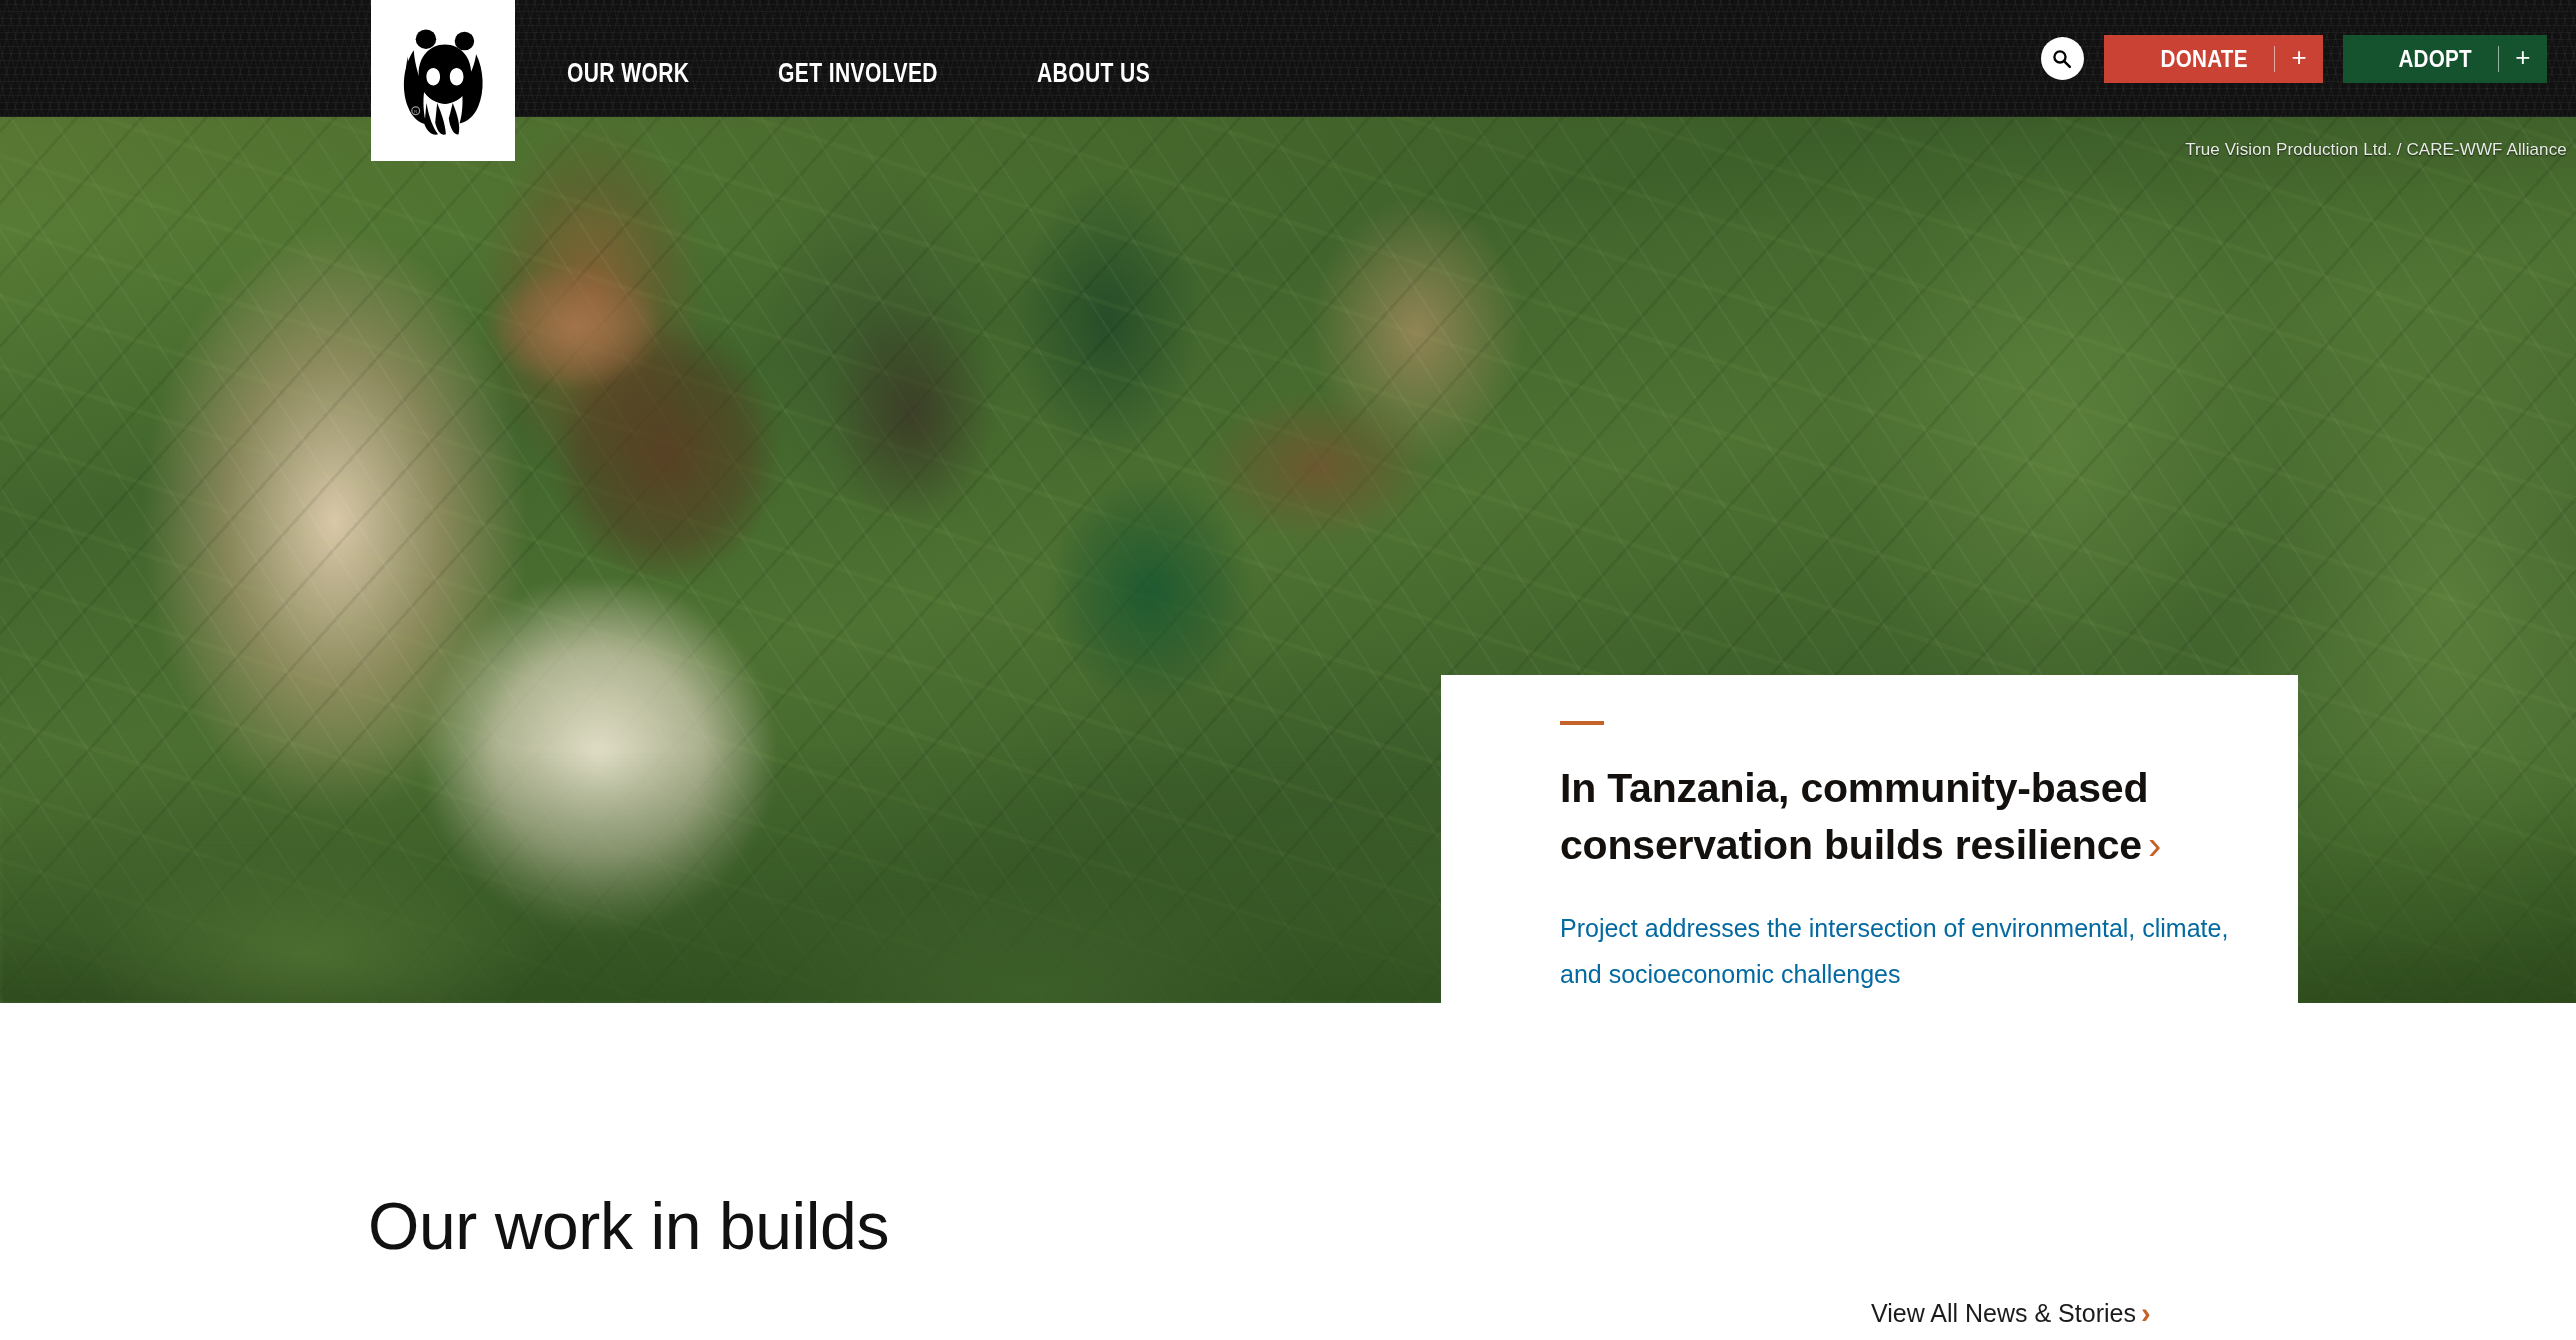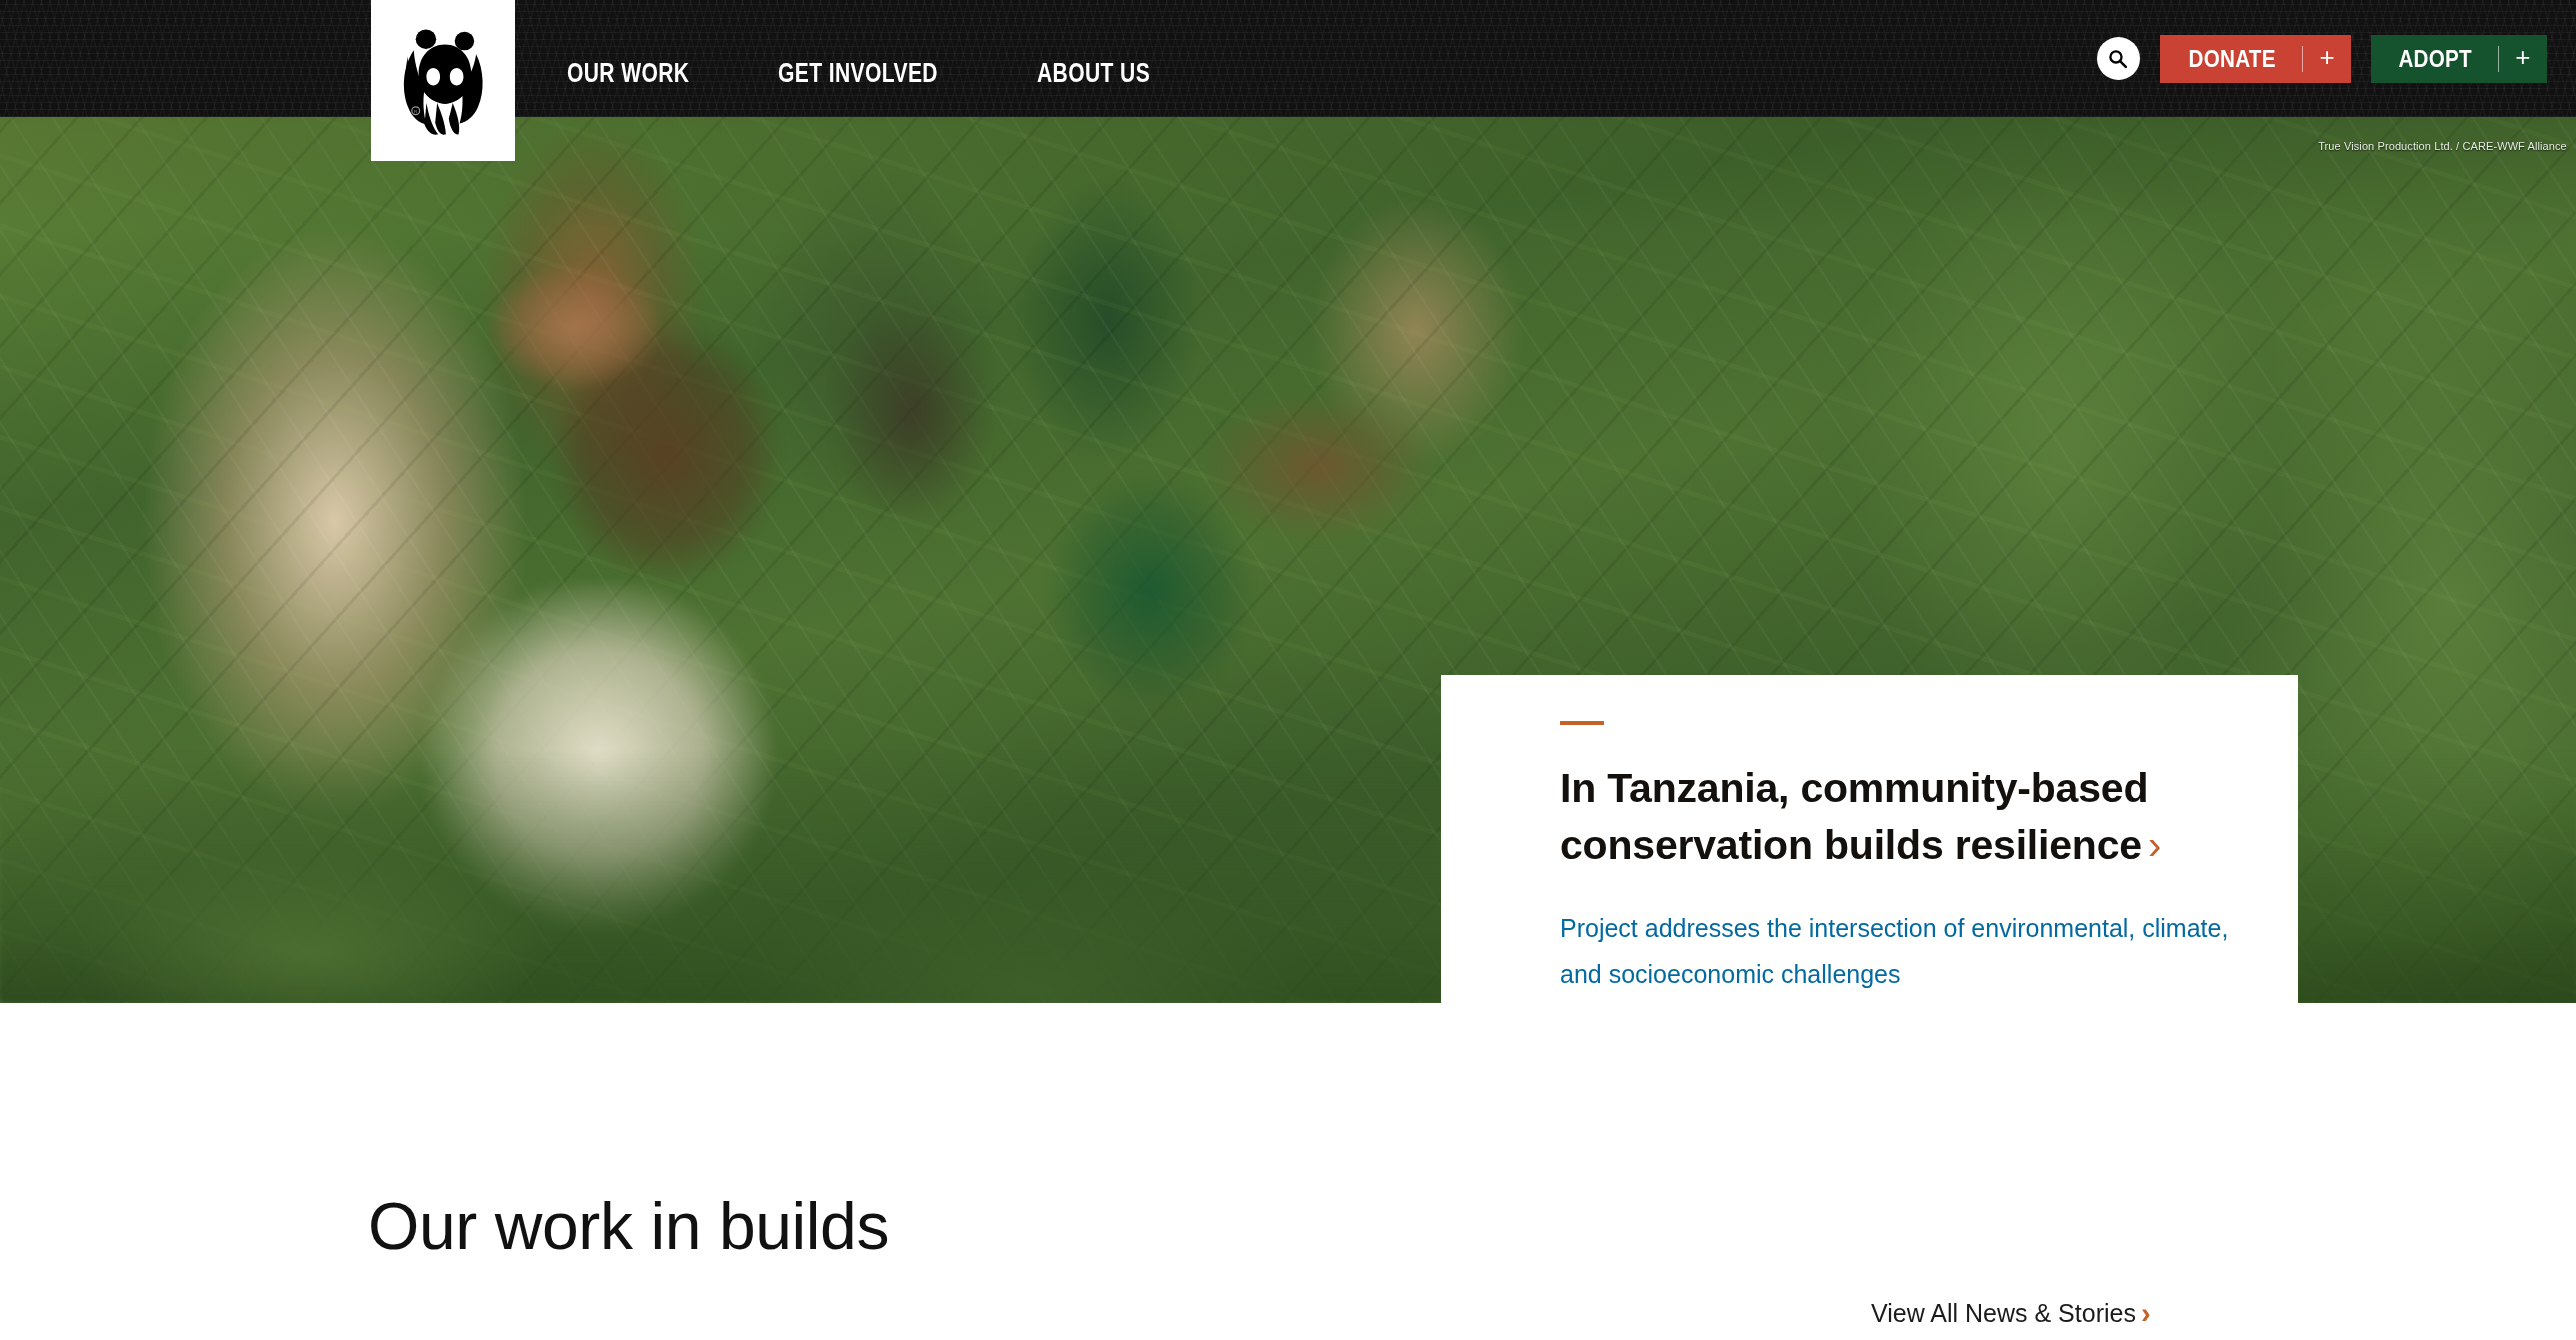--- a/index.html
+++ b/index.html
@@ -78,21 +78,21 @@
     background:radial-gradient(ellipse 130px 146px at 50% 50%, rgba(22,86,48,.85) 0%, rgba(20,78,44,.3) 55%, rgba(18,70,40,0) 80%);
     filter:blur(3.8px);
   }
   .hero-vignette{
     position:absolute; inset:0;
     background:radial-gradient(ellipse 120% 120% at 50% 45%, rgba(0,0,0,0) 52%, rgba(0,0,0,.30) 100%);
   }
 
   .photo-credit{
     position:absolute; right:9.2px; top:140px; z-index:6;
-    font-size:11px; color:#e8ece4; letter-spacing:0.1px;
+    font-size:17px; color:#e8ece4; letter-spacing:0.1px;
     text-shadow:0 0.8px 1.5px rgba(0,0,0,.75);
     white-space:nowrap;
   }
 
   
   .header{
     position:absolute; left:0; top:0; width:2576px; height:117px; z-index:20;
     background-color:#111111;
     background-image:
       repeating-linear-gradient(0deg, rgba(255,255,255,.045) 0px, rgba(255,255,255,.045) 0.8px, rgba(0,0,0,0) 0.8px, rgba(0,0,0,0) 7px),
@@ -129,20 +129,21 @@
   }
   .search-btn{
     width:43px; height:43px; border-radius:50%; background:#ffffff;
     display:flex; align-items:center; justify-content:center; cursor:pointer;
   }
   .search-btn svg{ width:21.5px; height:21.5px; }
   .cta{
     height:48px; display:flex; align-items:center; cursor:pointer;
     color:#ffffff; font-weight:700; font-size:24px; letter-spacing:0.3px;
     font-family:"Liberation Sans Narrow","Liberation Sans", sans-serif;
+    padding-left:28px;
   }
   .cta .label{ padding:0 20px 0 21.5px; transform:scaleX(.86); transform-origin:center; white-space:nowrap; }
   .cta .sep{ width:0.8px; height:26px; background:rgba(255,255,255,.55); }
   .cta .plus{ width:48px; text-align:center; font-size:26px; font-weight:400; line-height:1; padding-bottom:3.1px; }
   .cta-donate{ background:#c94234; }
   .cta-adopt{ background:#14532d; }
 
   
   .story-card{
     position:absolute; left:1441px; top:675px; width:857px; height:328px; z-index:10;

